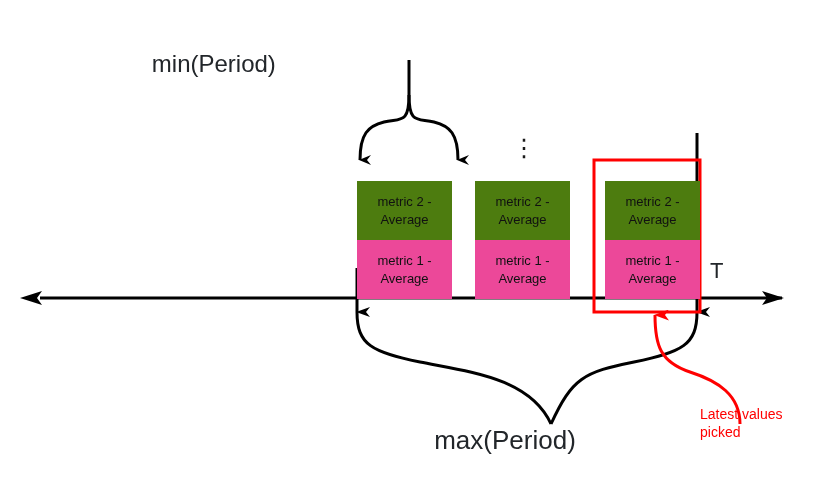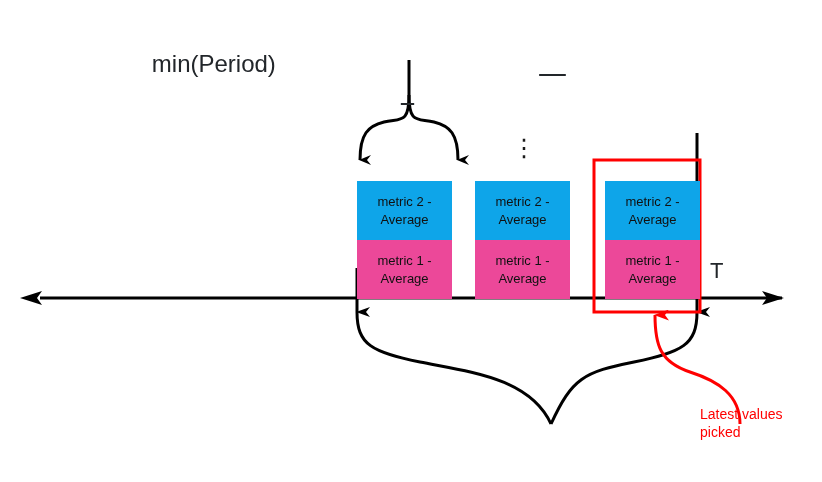--- a/index.html
+++ b/index.html
@@ -31,21 +31,20 @@
     white-space: pre;
     line-height: 1.18;
   }
   .lbl-dark { color: #22262a; }
   .lbl-red  { color: #ff0000; }
 
   #label-min-period {
     left: 0; top: 22px; width: 815px;
     text-align: center;
     font-size: 24px;
-    text-decoration: underline;
   }
   #label-min-period-inner { margin-left: -414px; display: inline-block; }
 
   #label-alloy-scrape-time {
     left: 587px; top: 82px; width: 222px;
     text-align: center;
     font-size: 22px;
   }
   #label-max-period {
     left: 340px; top: 425px; width: 330px;
@@ -80,21 +79,21 @@
     height: 59px;
     display: flex;
     flex-direction: column;
     align-items: center;
     justify-content: center;
     font-size: 13px;
     color: #111111;
     line-height: 1.35;
     text-align: center;
   }
-  .metric-top { background: #0ea5e9; }
+  .metric-top { background: #4d7c0f; }
   .metric-bottom { background: #ec4899; }
 
   #block-1 { left: 357px; top: 181px; }
   #block-2 { left: 475px; top: 181px; }
   #block-3 { left: 605px; top: 181px; }
 </style>
 </head>
 <body>
 
 <div id="canvas">
@@ -134,20 +133,21 @@
     <rect x="594" y="160" width="106" height="152" fill="none" stroke="#ff0000" stroke-width="3"></rect>
 
     <path d="M655,315 C655,345 660,362 690,372 C718,381 740,395 740,424" stroke="#ff0000" stroke-width="3" fill="none" marker-start="url(#arrow-red-up)"></path>
   </svg>
 
   <div class="lbl lbl-dark" id="label-min-period">
     <span id="label-min-period-inner">min(Period)</span>
   </div>
 
 
+  <div class="lbl lbl-dark" id="label-max-period">max(Period)</div>
 
   <div class="lbl lbl-red" id="label-latest-values" style="white-space: pre-line;">Latest values
 picked</div>
 
   <div class="lbl lbl-dark" id="label-axis-t">T</div>
 
   <div class="lbl" id="label-ellipsis">⋮</div>
 
   <div class="period-block" id="block-1">
     <div class="metric-cell metric-top" style="white-space: pre-line;">metric 2 -

